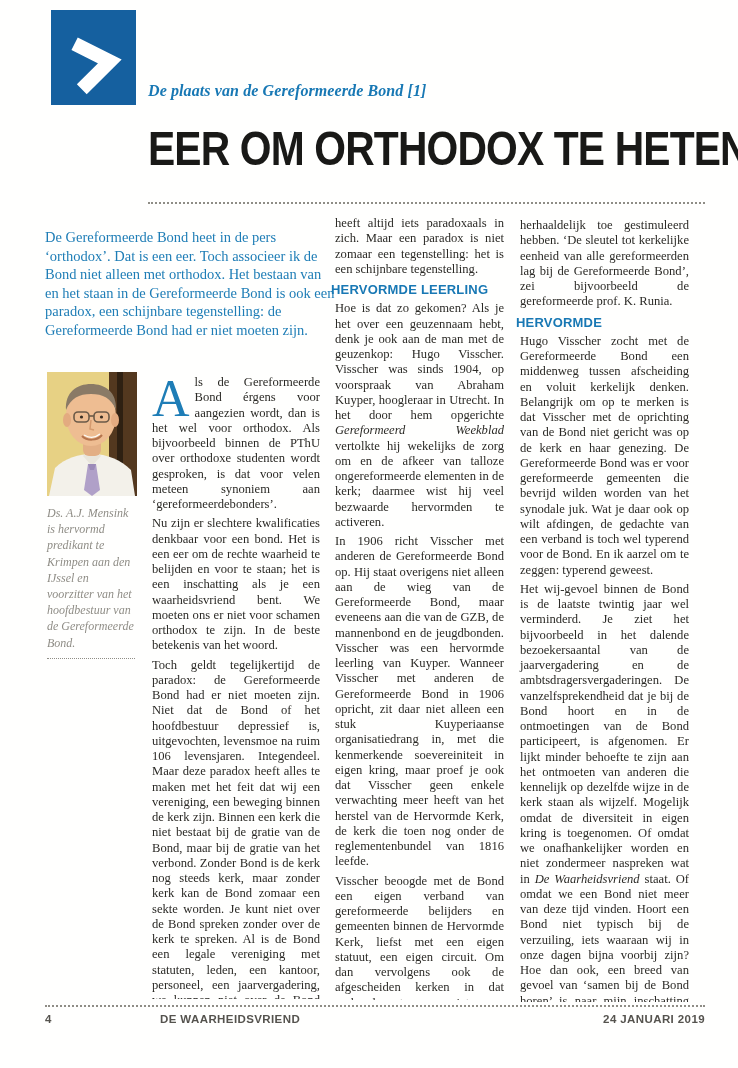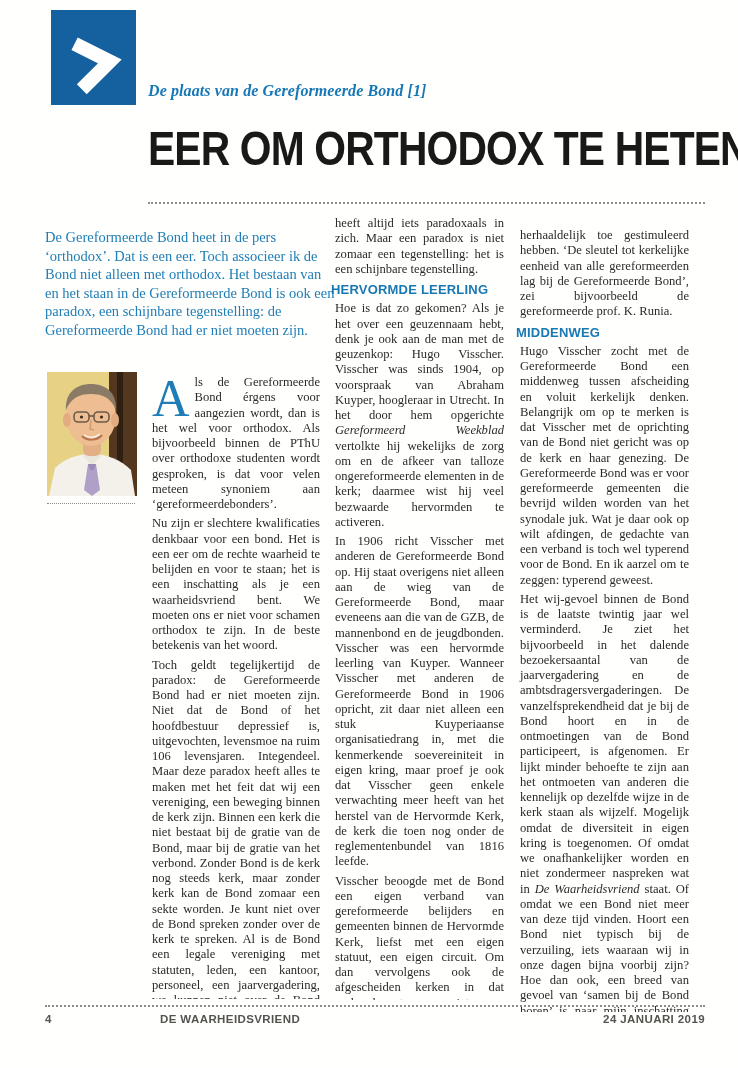--- a/index.html
+++ b/index.html
@@ -47,21 +47,21 @@
   .caption-rule{margin-top:7px;width:88px;border-top-width:1.5px;}
 
   
   .col{
     position:absolute;font-size:12.6px;line-height:15.25px;
     text-align:justify;hyphens:auto;overflow:hidden;overflow-wrap:break-word;
   }
   .col p{margin:4px;}
   .col1{left:148px;top:371px;width:176px;height:628px;}
   .col2{left:331px;top:212px;width:177px;height:788px;}
-  .col3{left:516px;top:224px;width:177px;height:788px;}
+  .col3{left:516px;top:214px;width:177px;height:788px;}
   .subhead{
     margin:5px 0 3px 0;font-family:"Liberation Sans", sans-serif;
     font-weight:bold;font-size:13px;letter-spacing:.2px;color:#1878b4;
   }
   .dropcap{
     float:left;font-size:52px;line-height:41px;padding:3px 5px 0 0;
     color:#1e7db6;font-family:"Liberation Serif", serif;
   }
   .col i{font-style:italic;}
 
@@ -120,40 +120,41 @@
       <rect x="47" y="40" width="15" height="10" rx="4" fill="none" stroke="#6b5a48" stroke-width="1.6"></rect>
       <line x1="42" y1="44" x2="47" y2="44" stroke="#6b5a48" stroke-width="1.6"></line>
 
       <circle cx="34.5" cy="45" r="1.6" fill="#3a2f24"></circle>
       <circle cx="54.5" cy="45" r="1.6" fill="#3a2f24"></circle>
 
       <path d="M44,48 L43,57 L47,58" fill="none" stroke="#d49a6e" stroke-width="1.5"></path>
       <path d="M35,64 C40,69 50,69 55,63" fill="none" stroke="#b5744d" stroke-width="2"></path>
       <path d="M37,63 C42,66 48,66 53,62" fill="none" stroke="#fdfdfb" stroke-width="1.2"></path>
     </svg>
+    <figcaption class="photo-caption">Ds. A.J. Mensink is hervormd predikant te Krimpen aan den IJssel en voorzitter van het hoofdbestuur van de Gereformeerde Bond.</figcaption>
     <div class="rule caption-rule"></div>
   </figure>
 
   <div class="col col1">
     <p><span class="dropcap">A</span><span>ls de Gereformeerde Bond érgens voor aangezien wordt, dan is het wel voor orthodox. Als bijvoorbeeld binnen de PThU over orthodoxe studenten wordt gesproken, is dat voor velen meteen synoniem aan ‘gereformeerdebonders’.</span></p>
     <p>Nu zijn er slechtere kwalificaties denkbaar voor een bond. Het is een eer om de rechte waarheid te belijden en voor te staan; het is een inschatting als je een waarheidsvriend bent. We moeten ons er niet voor schamen orthodox te zijn. In de beste betekenis van het woord.</p>
     <p>Toch geldt tegelijkertijd de paradox: de Gereformeerde Bond had er niet moeten zijn. Niet dat de Bond of het hoofdbestuur depressief is, uitgevochten, levensmoe na ruim 106 levensjaren. Integendeel. Maar deze paradox heeft alles te maken met het feit dat wij een vereniging, een beweging binnen de kerk zijn. Binnen een kerk die niet bestaat bij de gratie van de Bond, maar bij de gratie van het verbond. Zonder Bond is de kerk nog steeds kerk, maar zonder kerk kan de Bond zomaar een sekte worden. Je kunt niet over de Bond spreken zonder over de kerk te spreken. Al is de Bond een legale vereniging met statuten, leden, een kantoor, personeel, een jaarvergadering, we kunnen niet over de Bond spreken zónder over de kerk te spreken. En dat</p>
   </div>
 
   <div class="col col2">
     <p>heeft altijd iets paradoxaals in zich. Maar een paradox is niet zomaar een tegenstelling: het is een schijnbare tegenstelling.</p>
     <h2 class="subhead">HERVORMDE LEERLING</h2>
     <p><span>Hoe is dat zo gekomen? Als je het over een geuzennaam hebt, denk je ook aan de man met de geuzenkop: Hugo Visscher. Visscher was sinds 1904, op voorspraak van Abraham Kuyper, hoogleraar in Utrecht. In het door hem opgerichte </span><i>Gereformeerd Weekblad</i><span> vertolkte hij wekelijks de zorg om en de afkeer van talloze ongereformeerde elementen in de kerk; daarmee wist hij veel bezwaarde hervormden te activeren.</span></p>
     <p>In 1906 richt Visscher met anderen de Gereformeerde Bond op. Hij staat overigens niet alleen aan de wieg van de Gereformeerde Bond, maar eveneens aan die van de GZB, de mannenbond en de jeugdbonden. Visscher was een hervormde leerling van Kuyper. Wanneer Visscher met anderen de Gereformeerde Bond in 1906 opricht, zit daar niet alleen een stuk Kuyperiaanse organisatiedrang in, met die kenmerkende soevereiniteit in eigen kring, maar proef je ook dat Visscher geen enkele verwachting meer heeft van het herstel van de Hervormde Kerk, de kerk die toen nog onder de reglementenbundel van 1816 leefde.</p>
     <p>Visscher beoogde met de Bond een eigen verband van gereformeerde belijders en gemeenten binnen de Hervormde Kerk, liefst met een eigen statuut, een eigen circuit. Om dan vervolgens ook de afgescheiden kerken in dat verband op te nemen, iets waar de afgescheiden kerken heel lang nog op gehoopt hebben, en waar ze de Gereformeerde Bond ook</p>
   </div>
 
   <div class="col col3">
     <p>herhaaldelijk toe gestimuleerd hebben. ‘De sleutel tot kerkelijke eenheid van alle gereformeerden lag bij de Gereformeerde Bond’, zei bijvoorbeeld de gereformeerde prof. K. Runia.</p>
-    <h2 class="subhead">MIDDENWEG</h2>
+    <h2 class="subhead">HERVORMDE</h2>
     <p>Hugo Visscher zocht met de Gereformeerde Bond een middenweg tussen afscheiding en voluit kerkelijk denken. Belangrijk om op te merken is dat Visscher met de oprichting van de Bond niet gericht was op de kerk en haar genezing. De Gereformeerde Bond was er voor gereformeerde gemeenten die bevrijd wilden worden van het synodale juk. Wat je daar ook op wilt afdingen, de gedachte van een verband is toch wel typerend voor de Bond. En ik aarzel om te zeggen: typerend geweest.</p>
     <p><span>Het wij-gevoel binnen de Bond is de laatste twintig jaar wel verminderd. Je ziet het bijvoorbeeld in het dalende bezoekersaantal van de jaarvergadering en de ambtsdragersvergaderingen. De vanzelfsprekendheid dat je bij de Bond hoort en in de ontmoetingen van de Bond participeert, is afgenomen. Er lijkt minder behoefte te zijn aan het ontmoeten van anderen die kennelijk op dezelfde wijze in de kerk staan als wijzelf. Mogelijk omdat de diversiteit in eigen kring is toegenomen. Of omdat we onafhankelijker worden en niet zondermeer naspreken wat in </span><i>De Waarheidsvriend</i><span> staat. Of omdat we een Bond niet meer van deze tijd vinden. Hoort een Bond niet typisch bij de verzuiling, iets waaraan wij in onze dagen bijna voorbij zijn? Hoe dan ook, een breed van gevoel van ‘samen bij de Bond horen’ is naar mijn inschatting sterk</span></p>
   </div>
 
   <div class="rule footer-rule"></div>
   <div class="footer">
     <span class="page-num">4</span>
     <span class="pub">DE WAARHEIDSVRIEND</span>
     <span class="date">24 JANUARI 2019</span>
   </div>

